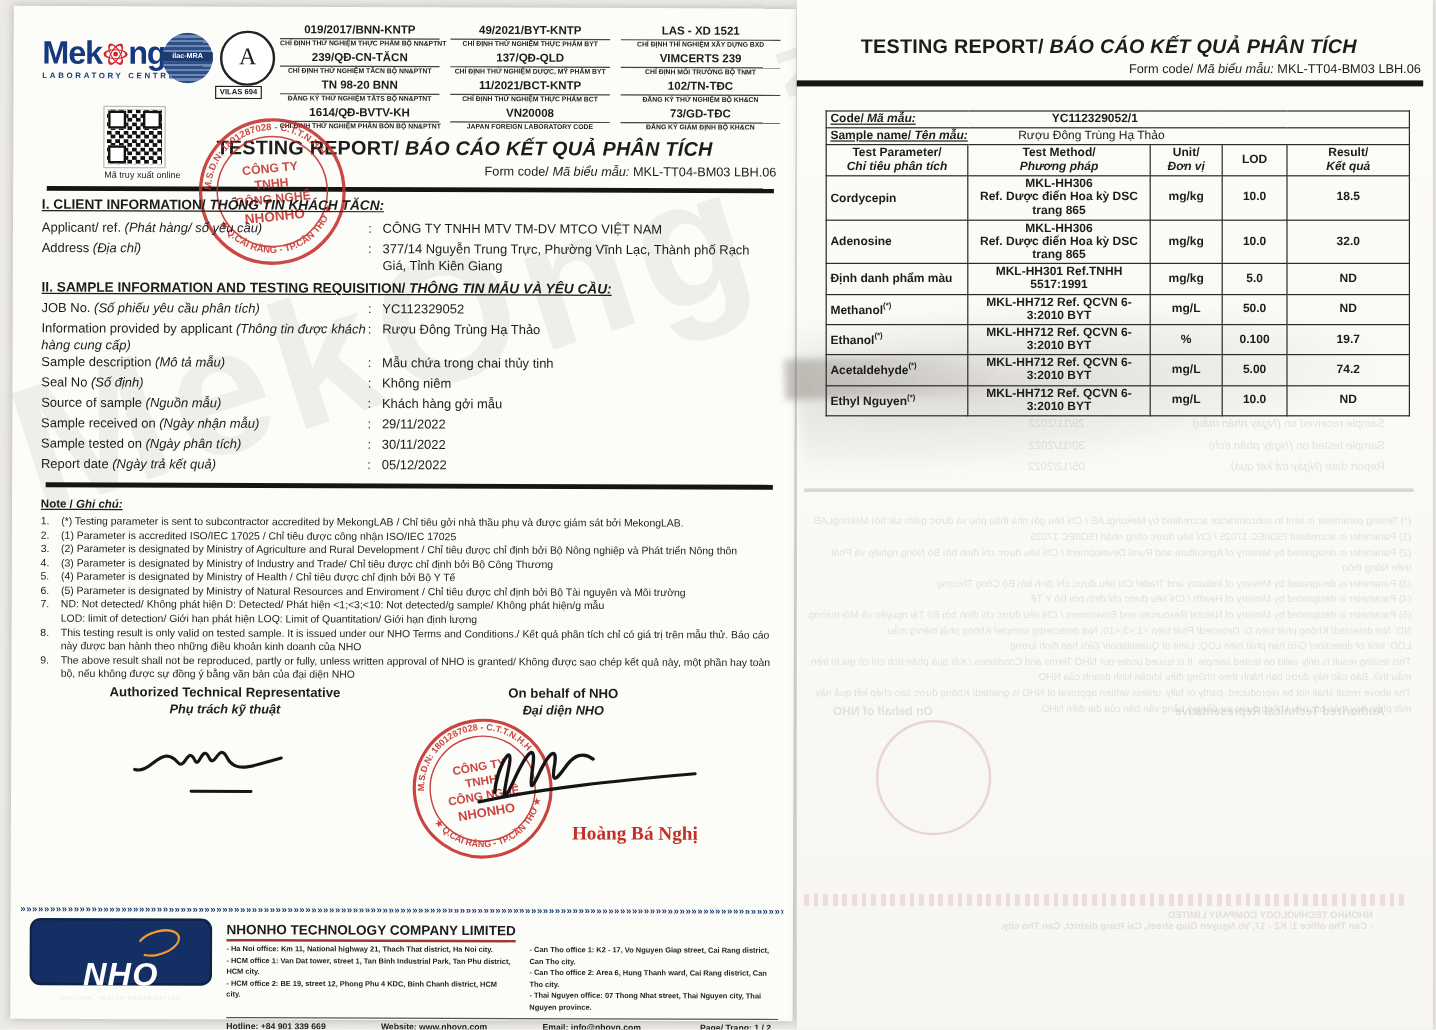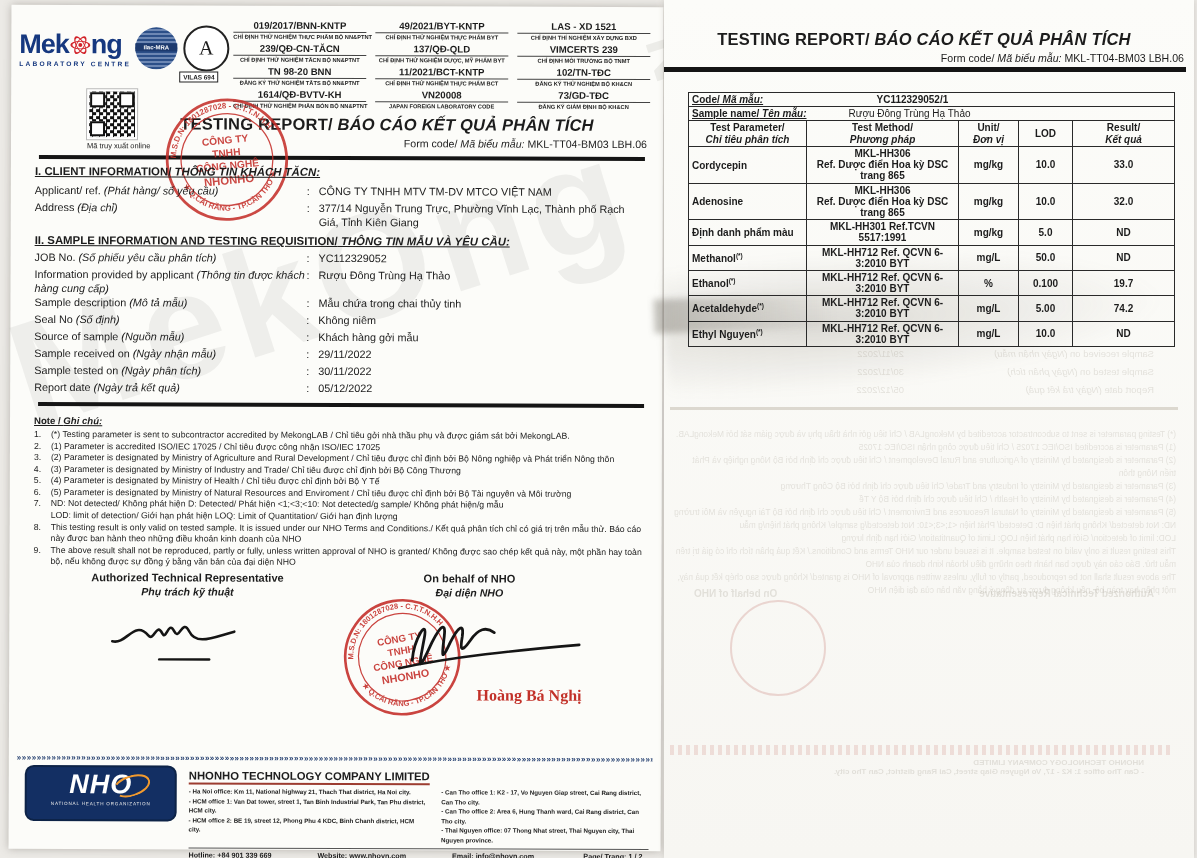--- a/index.html
+++ b/index.html
@@ -50,21 +50,21 @@
   .note-item .t{flex:1;}
   
   .sig-title{font-size:11px;font-weight:bold;text-align:center;line-height:1.25;}
   .sig-title .vi{display:block;font-size:10.6px;}
   .sig-name-script{font-family:"DejaVu Serif","Liberation Serif",serif;font-style:italic;font-weight:bold;color:#c23129;font-size:16px;letter-spacing:.5px;}
   .sig-name-print{font-family:"Liberation Serif","DejaVu Serif",serif;font-weight:bold;color:#c23129;font-size:16px;}
   .stamp-svg text{fill:#c5312c;font-family:"Liberation Sans",sans-serif;}
   
   .band{color:#223d6e;font-size:8px;font-weight:bold;letter-spacing:.5px;white-space:nowrap;overflow:hidden;}
   .nho-box{width:148px;height:52px;background:#132f63;border-radius:9px;border:2px solid #0d2347;color:#fff;text-align:center;position:relative;}
-  .nho-box .nho-word{font-size:27px;font-weight:bold;font-style:italic;line-height:34px;letter-spacing:1px;}
+  .nho-box .nho-word{font-size:27px;font-weight:bold;font-style:italic;line-height:34px;letter-spacing:1px;margin-top:28px;}
   .nho-swoosh{position:absolute;left:86px;top:8px;width:34px;height:17px;border:2.5px solid #f29a2e;border-radius:50%;transform:rotate(-18deg);border-left-color:transparent;}
   .nho-cap{font-size:4.6px;letter-spacing:.8px;color:#e8e8e8;}
   .f-company{font-size:11.3px;font-weight:bold;border-bottom:2px solid #9c3c30;display:inline-block;padding-bottom:1px;}
   .f-addr{font-size:6.2px;font-weight:bold;color:#222;line-height:1.55;}
   .f-bottom{border-top:1px solid #555;margin-top:3px;padding-top:2px;display:flex;font-size:7.2px;font-weight:bold;}
   .f-bottom span{margin-right:46px;}
   .f-bottom .pg{margin-left:auto;margin-right:6px;}
   
   .rtab{border-collapse:collapse;width:486px;table-layout:fixed;}
   .rtab td,.rtab th{border:1.2px solid #2a2a2a;font-size:10px;font-weight:bold;padding:1px 3px;vertical-align:middle;}
@@ -89,21 +89,21 @@
   .bleed-band{background:repeating-linear-gradient(90deg,rgba(200,120,110,.45) 0 4px,transparent 4px 8px);opacity:.45;}
 </style>
 </head>
 <body>
 
 <div class="page" id="page-left">
 
   <div class="abs wm" style="left:-10px;top:190px;">MekOng</div>
   <div class="abs wm2" style="left:480px;top:230px;">N S T E</div>
 
-  <div class="abs" style="left:8px;top:26px;">
+  <div class="abs" style="left:24px;top:26px;">
     <div class="mek-name"><span>Mek</span><span class="atom"><i class="a1"></i><i class="a2"></i><i class="a3"></i><s></s></span><span>ng</span></div>
     <div class="mek-sub">LABORATORY CENTRE</div>
   </div>
   <div class="abs badge-ilac" style="left:124px;top:22px;">
       <span>ilac-MRA</span>
     </div>
   <div class="abs badge-acc" style="left:172px;top:20px;"><span>A</span></div>
   <div class="abs vilas-box" style="left:168px;top:66px;">VILAS 694</div>
   <div class="abs" style="left:76px;top:84px;width:70px;">
     <div class="qr">
@@ -427,36 +427,36 @@
     </tbody>
     <tbody>
 
         <tr>
           <td class="c-param"><span>Cordycepin</span><sup></sup></td>
           <td class="c-method">MKL-HH306
 Ref. Dược điển Hoa kỳ DSC
 trang 865</td>
           <td class="c-unit">mg/kg</td>
           <td class="c-lod">10.0</td>
-          <td class="c-result">33.0</td>
+          <td class="c-result">18.5</td>
         </tr>
 
         <tr>
           <td class="c-param"><span>Adenosine</span><sup></sup></td>
           <td class="c-method">MKL-HH306
 Ref. Dược điển Hoa kỳ DSC
 trang 865</td>
           <td class="c-unit">mg/kg</td>
           <td class="c-lod">10.0</td>
           <td class="c-result">32.0</td>
         </tr>
 
         <tr>
           <td class="c-param"><span>Định danh phẩm màu</span><sup></sup></td>
-          <td class="c-method">MKL-HH301 Ref.TCVN
+          <td class="c-method">MKL-HH301 Ref.TNHH
 5517:1991</td>
           <td class="c-unit">mg/kg</td>
           <td class="c-lod">5.0</td>
           <td class="c-result">ND</td>
         </tr>
 
         <tr>
           <td class="c-param"><span>Methanol</span><sup>(*)</sup></td>
           <td class="c-method">MKL-HH712 Ref. QCVN 6-
 3:2010 BYT</td>

